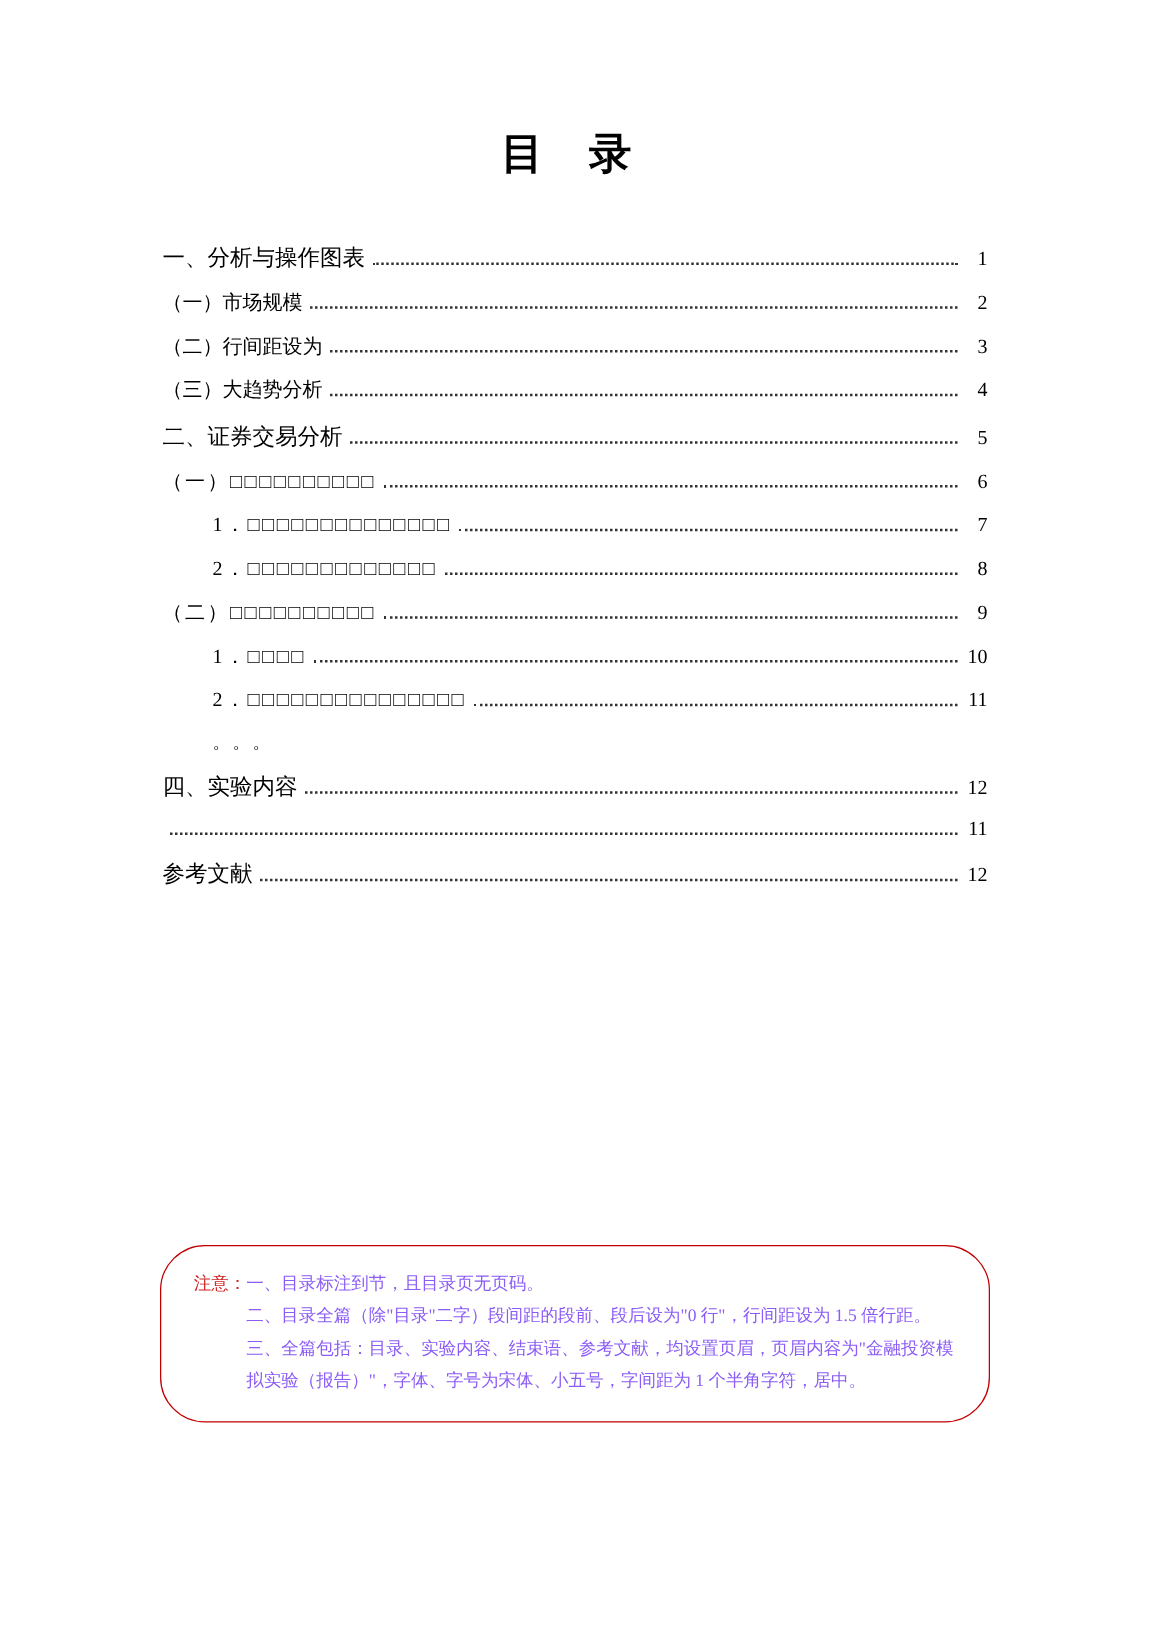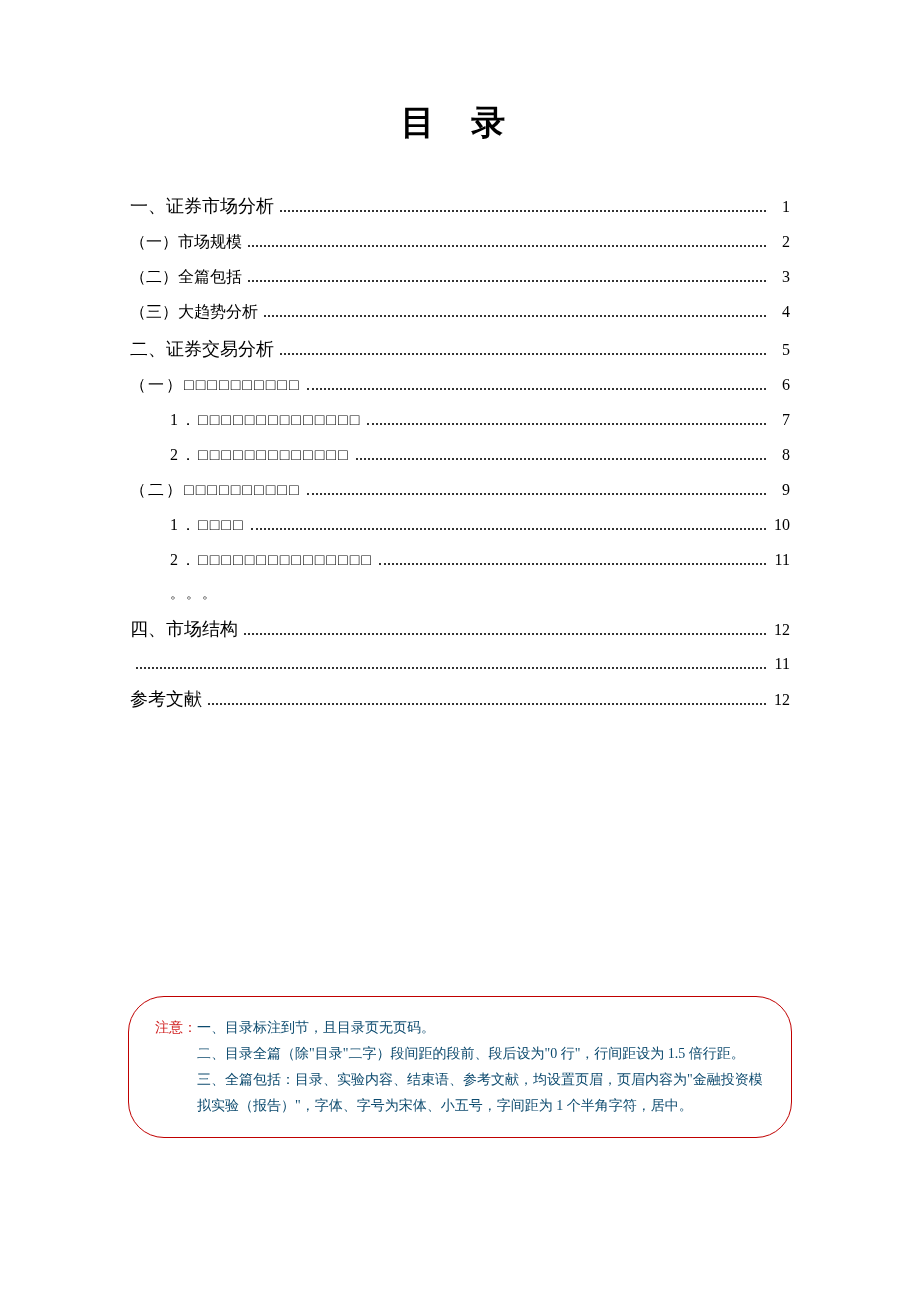--- a/index.html
+++ b/index.html
@@ -16,45 +16,45 @@
   .lvl2 { padding-left: 0; }
   .lvl2 .toc-label { font-size: 16px; }
   .lvl3 { padding-left: 40px; }
   .lvl3 .toc-label { font-size: 16px; }
   .ellipsis-row { padding-left: 40px; font-size: 14px; letter-spacing: 2px; margin-bottom: 14px; }
   .note-box-wrap { position: absolute; left: 128px; top: 996px; width: 664px; }
   .note-box { border: 1.5px solid #c00000; border-radius: 36px; padding: 18px 26px 18px 26px; font-size: 14px; line-height: 1.85; }
   .note-line { display: block; }
   .note-lead { color: #d02020; text-align: right; }
   .note-indent { padding-left: 42px; display: block; }
-  .note-body { color: #0c4a6e; }
+  .note-body { color: #8b5cf6; }
   .sq { letter-spacing: 2px; }
 </style>
 </head>
 <body>
 
 <div class="page">
 
   <div class="content">
 
     <div class="title">目 录</div>
 
     <div class="toc" id="toc">
         <div class="toc-row lvl1">
-          <span class="toc-label">一、证券市场分析</span>
+          <span class="toc-label">一、分析与操作图表</span>
           <span class="dots"></span>
           <span class="toc-page">1</span>
         </div>
         <div class="toc-row lvl2">
           <span class="toc-label">（一）市场规模</span>
           <span class="dots"></span>
           <span class="toc-page">2</span>
         </div>
         <div class="toc-row lvl2">
-          <span class="toc-label">（二）全篇包括</span>
+          <span class="toc-label">（二）行间距设为</span>
           <span class="dots"></span>
           <span class="toc-page">3</span>
         </div>
         <div class="toc-row lvl2">
           <span class="toc-label">（三）大趋势分析</span>
           <span class="dots"></span>
           <span class="toc-page">4</span>
         </div>
         <div class="toc-row lvl1">
           <span class="toc-label">二、证券交易分析</span>
@@ -86,21 +86,21 @@
           <span class="dots"></span>
           <span class="toc-page">10</span>
         </div>
         <div class="toc-row lvl3">
           <span class="toc-label sq">2．□□□□□□□□□□□□□□□</span>
           <span class="dots"></span>
           <span class="toc-page">11</span>
         </div>
         <div class="ellipsis-row">。。。</div>
         <div class="toc-row lvl1">
-          <span class="toc-label">四、市场结构</span>
+          <span class="toc-label">四、实验内容</span>
           <span class="dots"></span>
           <span class="toc-page">12</span>
         </div>
         <div class="toc-row lvl1">
           <span class="dots"></span>
           <span class="toc-page">11</span>
         </div>
         <div class="toc-row lvl1">
           <span class="toc-label">参考文献</span>
           <span class="dots"></span>

